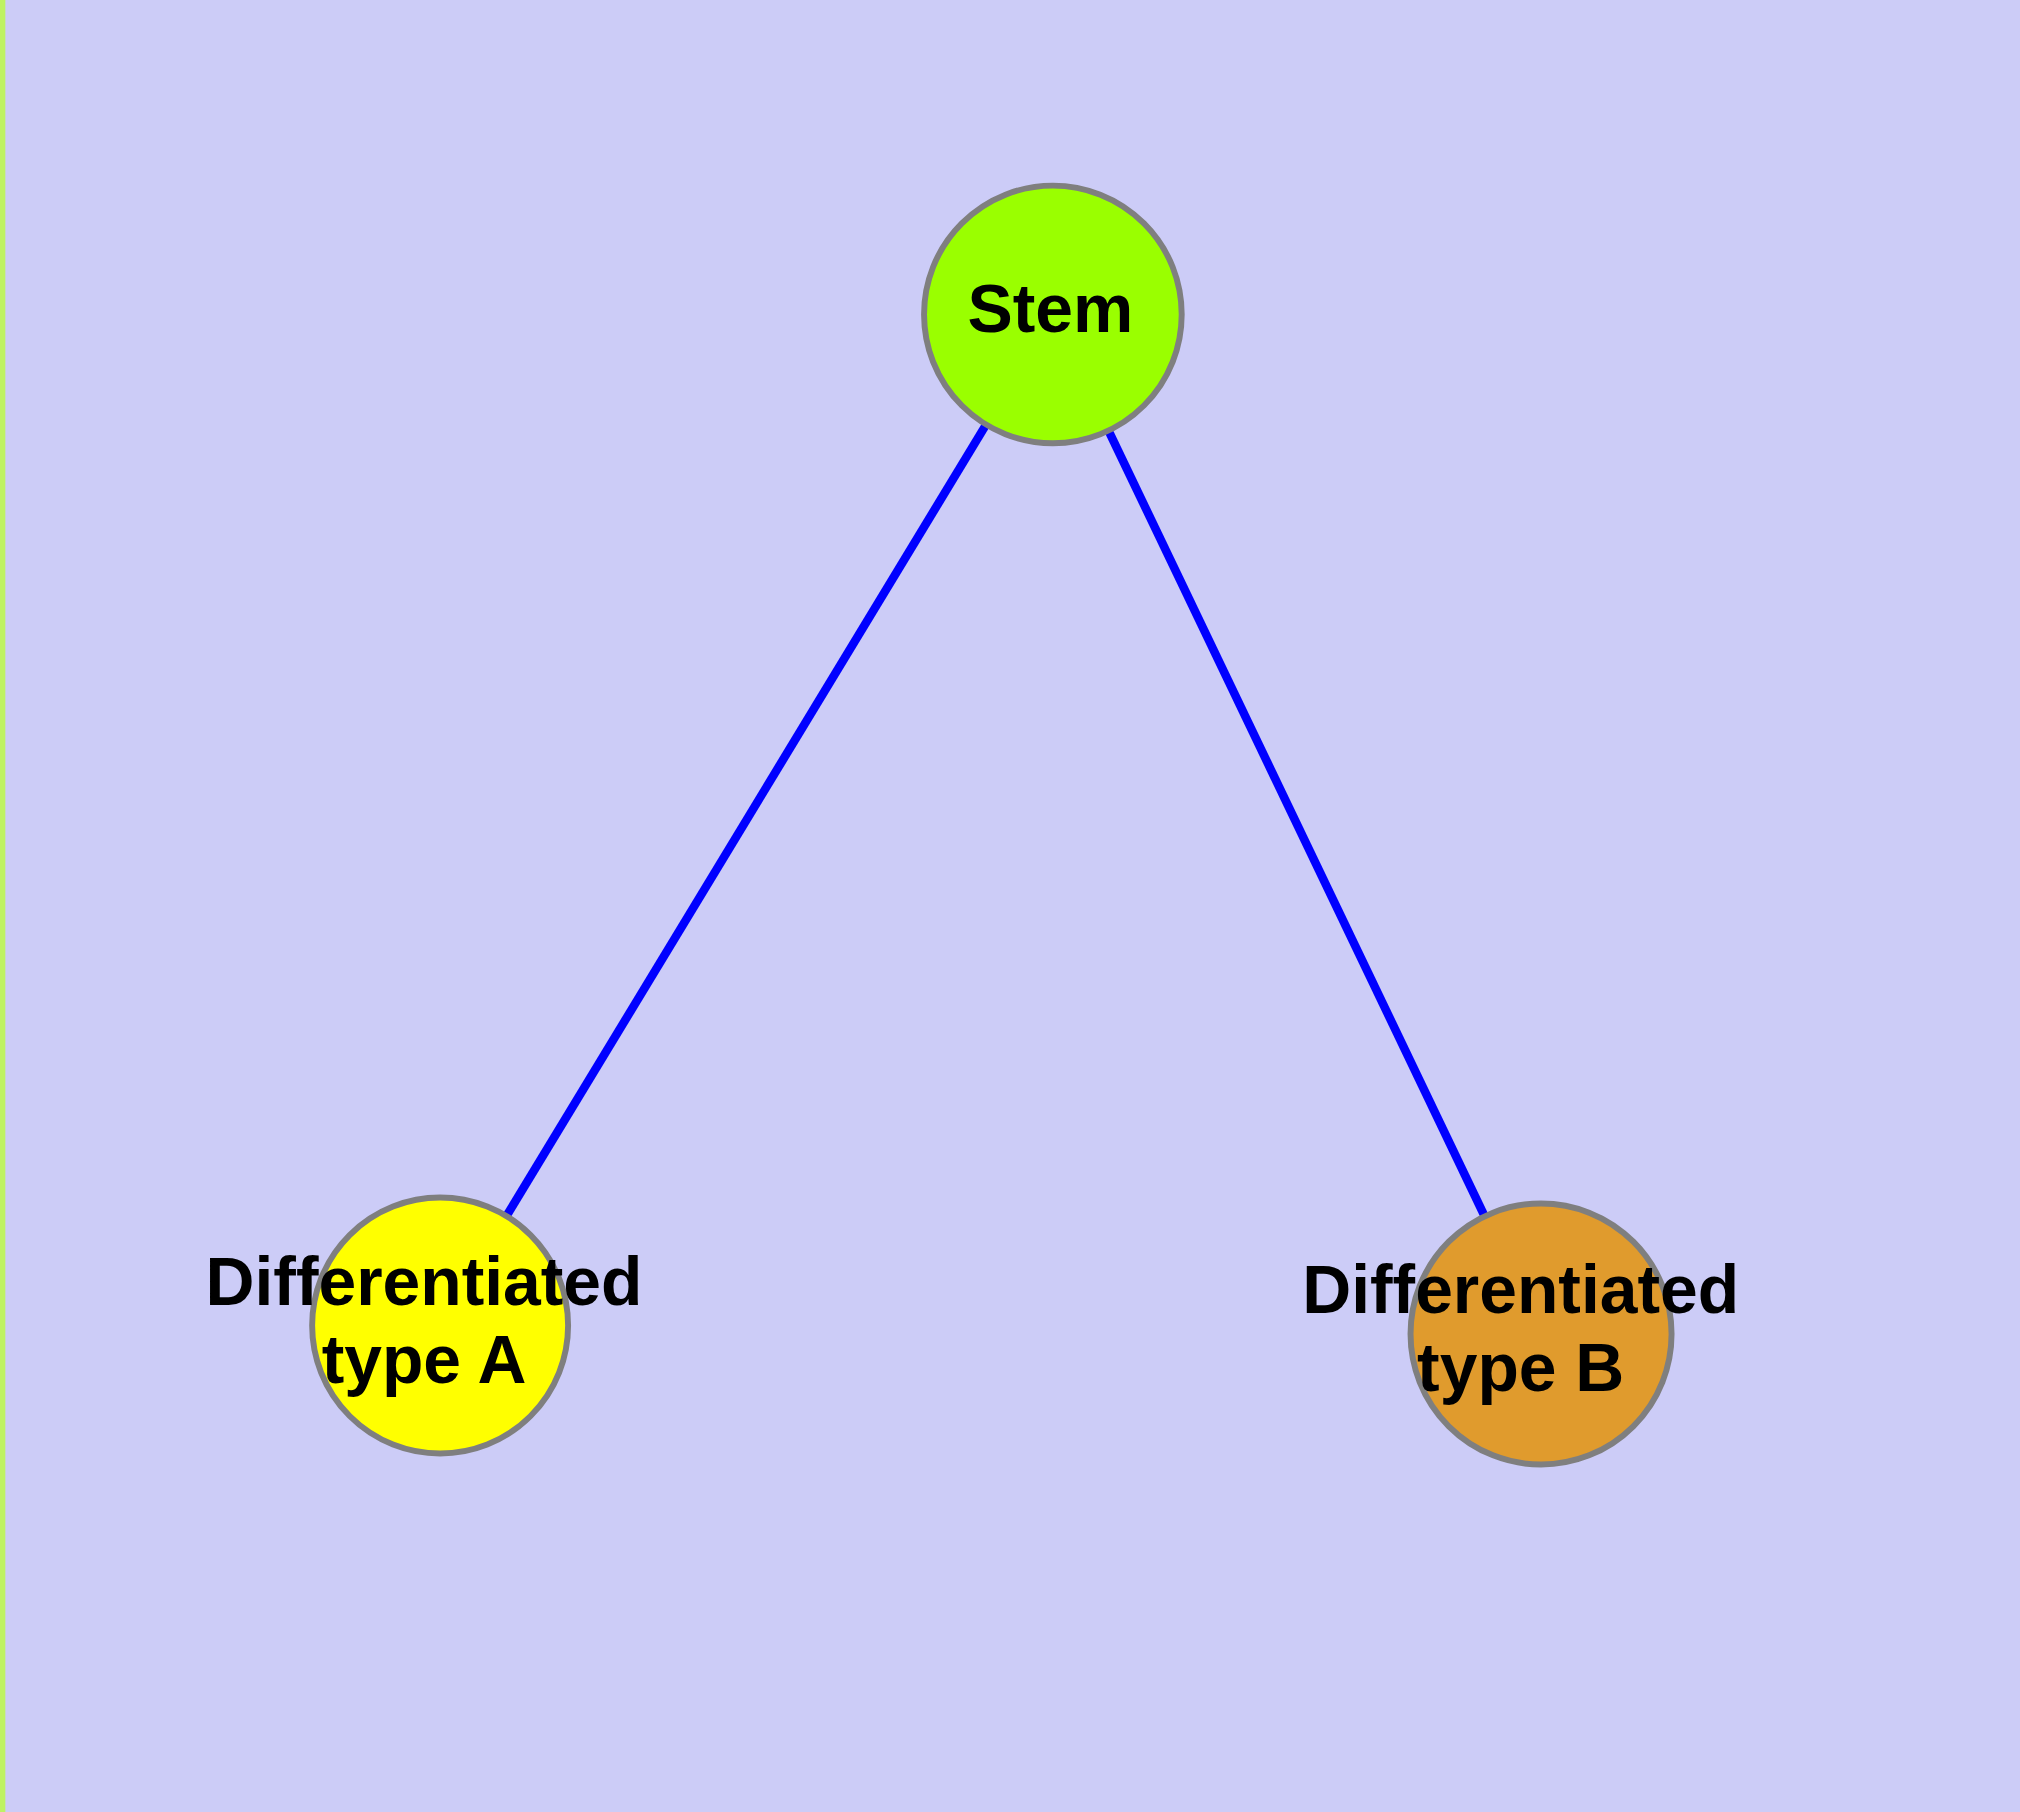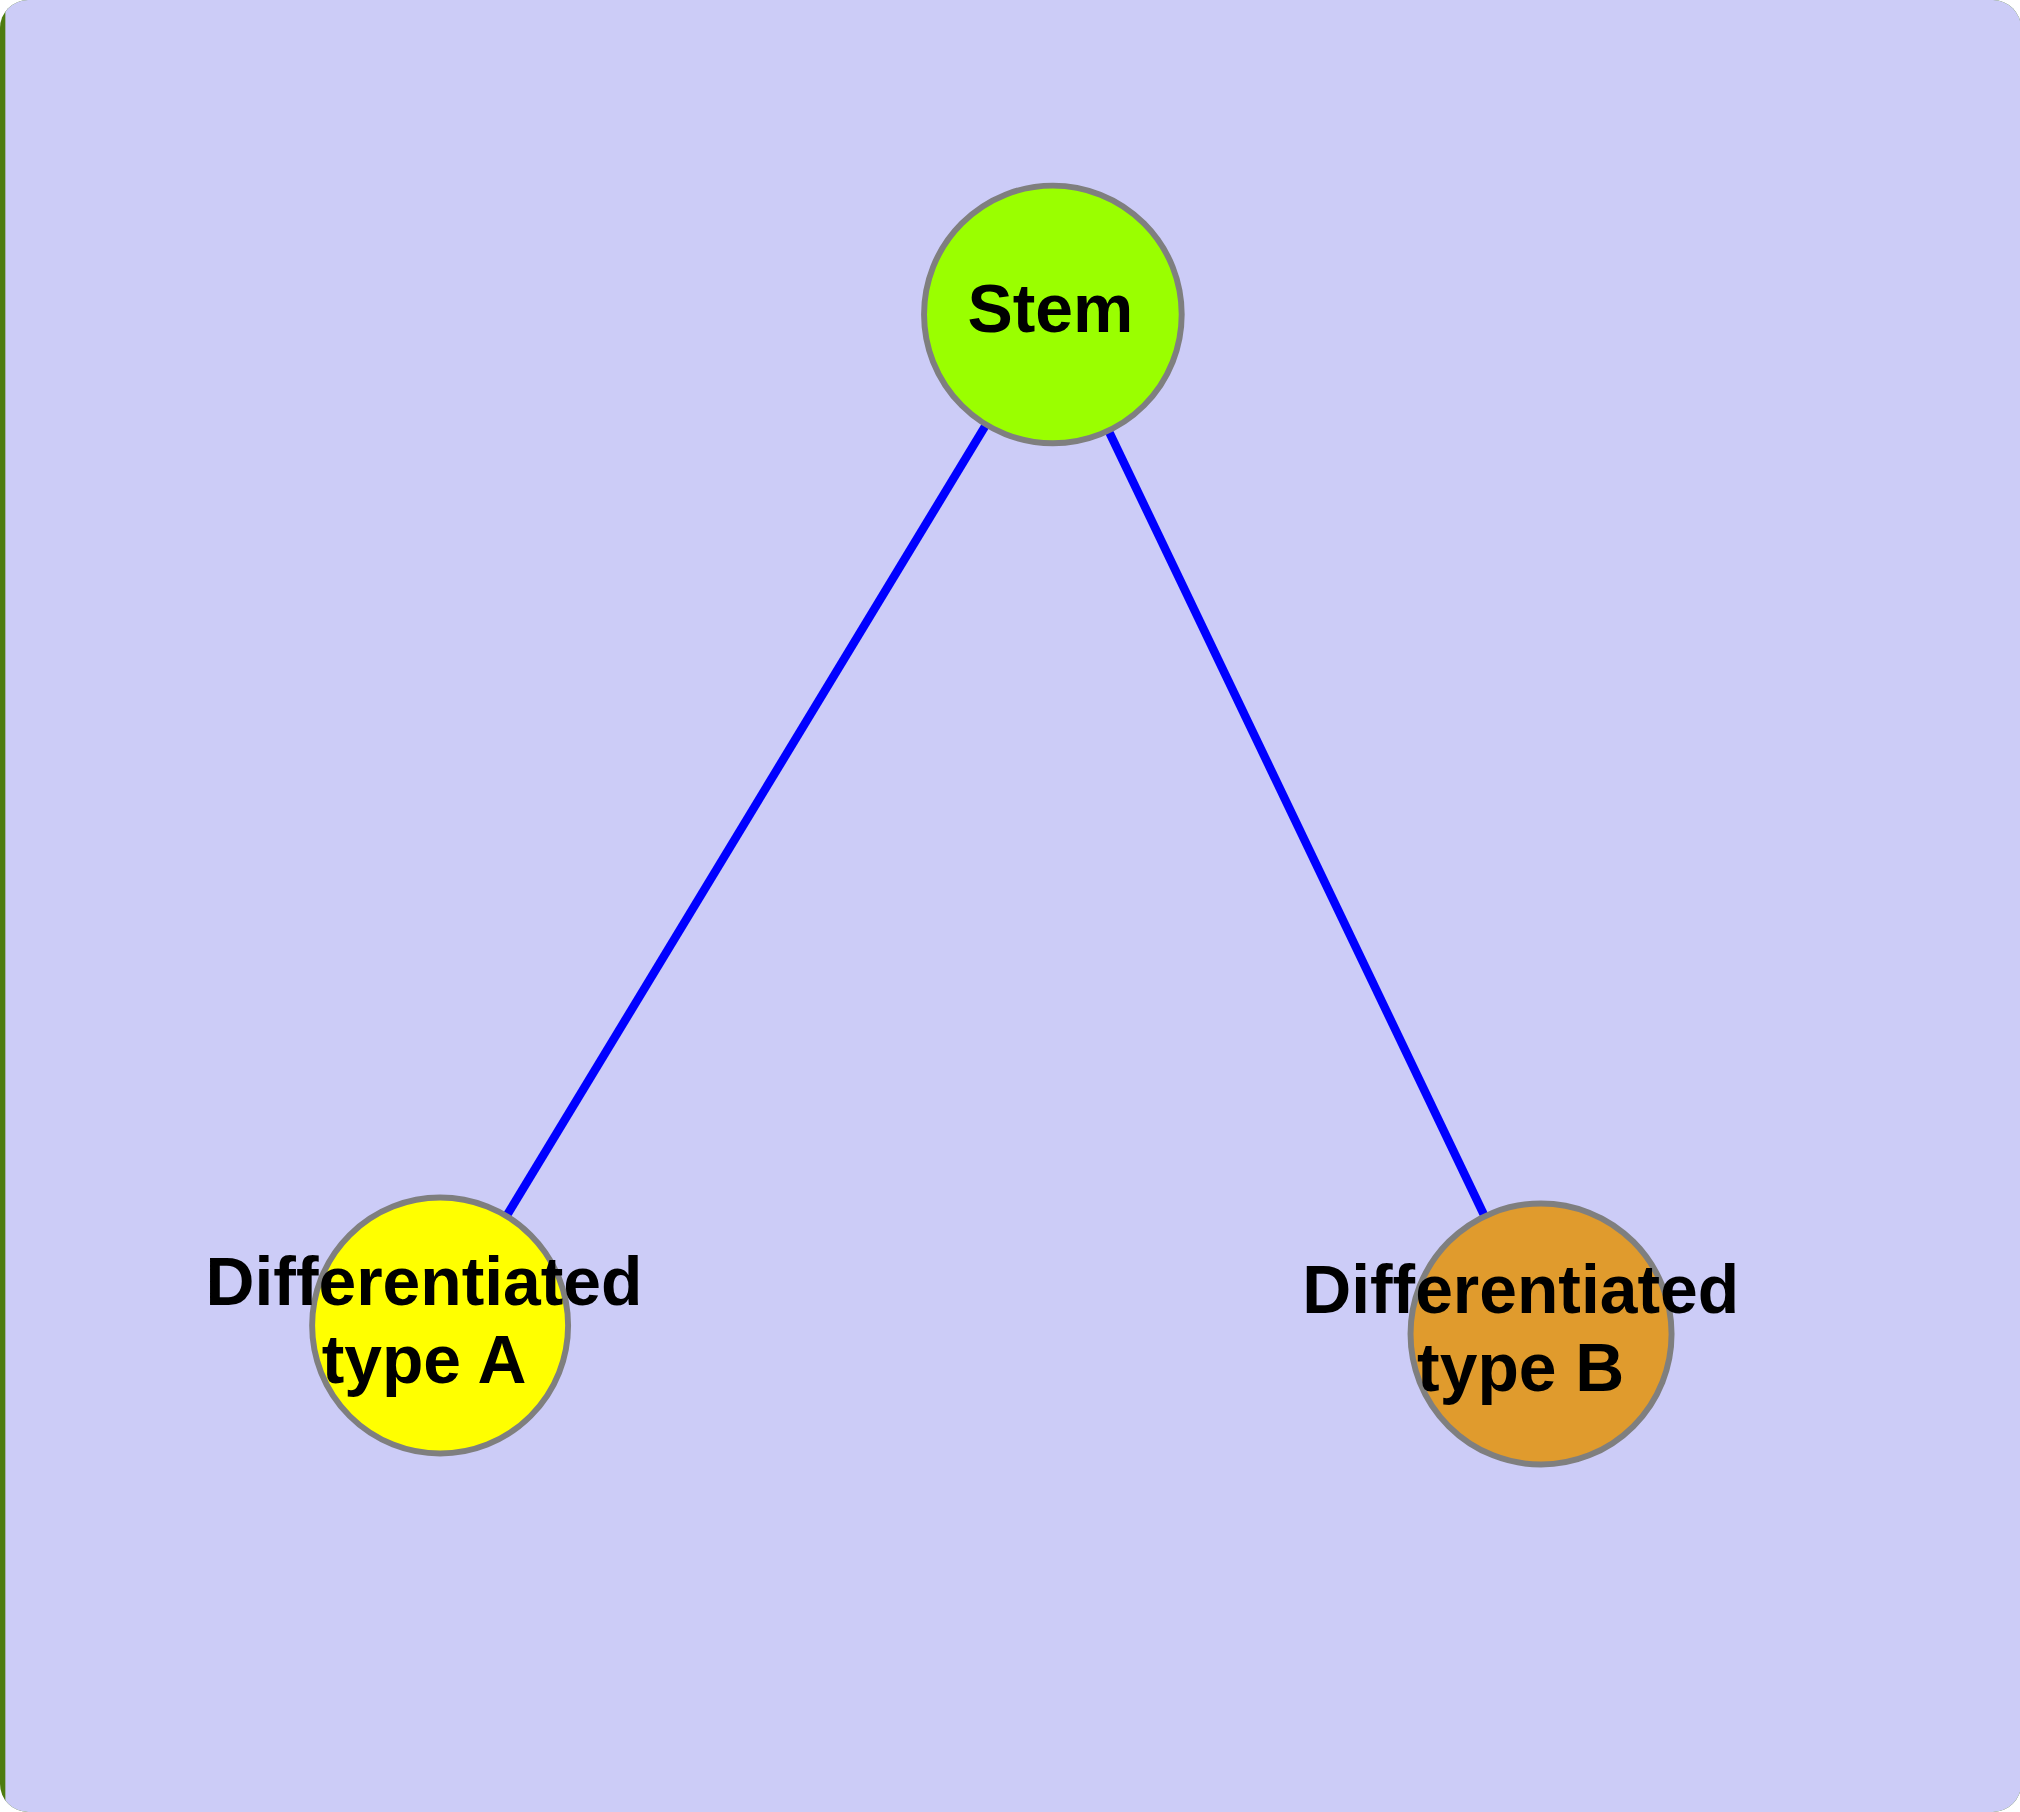--- a/index.html
+++ b/index.html
@@ -31,21 +31,21 @@
     text-anchor: middle;
     dominant-baseline: middle;
   }
   .node-label tspan {
     font-family: "Liberation Sans", sans-serif;
   }
 </style>
 </head>
 <body>
 
-<div id="canvas" style="background: #4d7c0f; border-radius: 28px;">
+<div id="canvas" style="background: #bef264;">
   <svg id="graph-svg" viewBox="0 0 2384 2138">
 
     <rect id="bg-rect" x="6" y="0" width="2378" height="2138" fill="#ccccf7"></rect>
 
     <g id="edges-layer">
       <line id="edge-0" x1="1164.2571256954163" y1="499.2811190115744" x2="596.2245884758864" y2="1436.5740884485028" stroke="#0000ff" stroke-width="10" stroke-linecap="butt"></line>
       <line id="edge-1" x1="1306.7780095740218" y1="506.2915720790765" x2="1752.358283631658" y2="1436.9045402932024" stroke="#0000ff" stroke-width="10" stroke-linecap="butt"></line>
     </g>
 
     <g id="nodes-layer">

